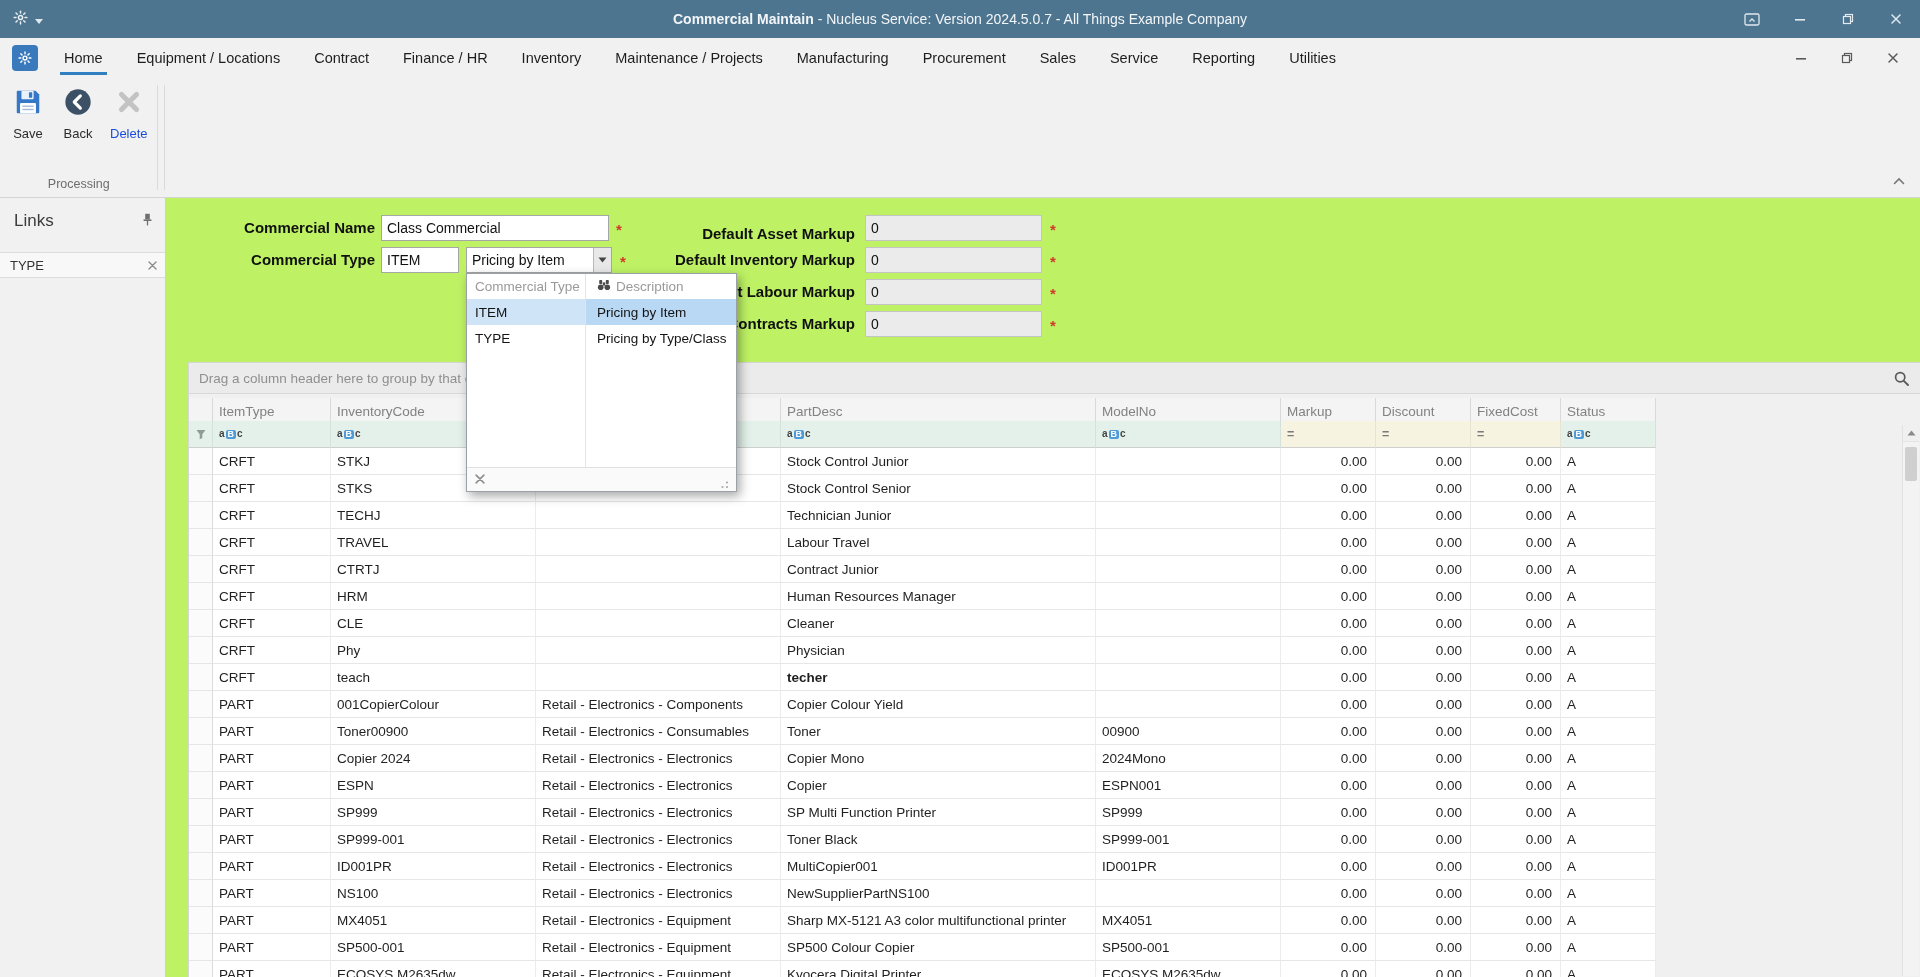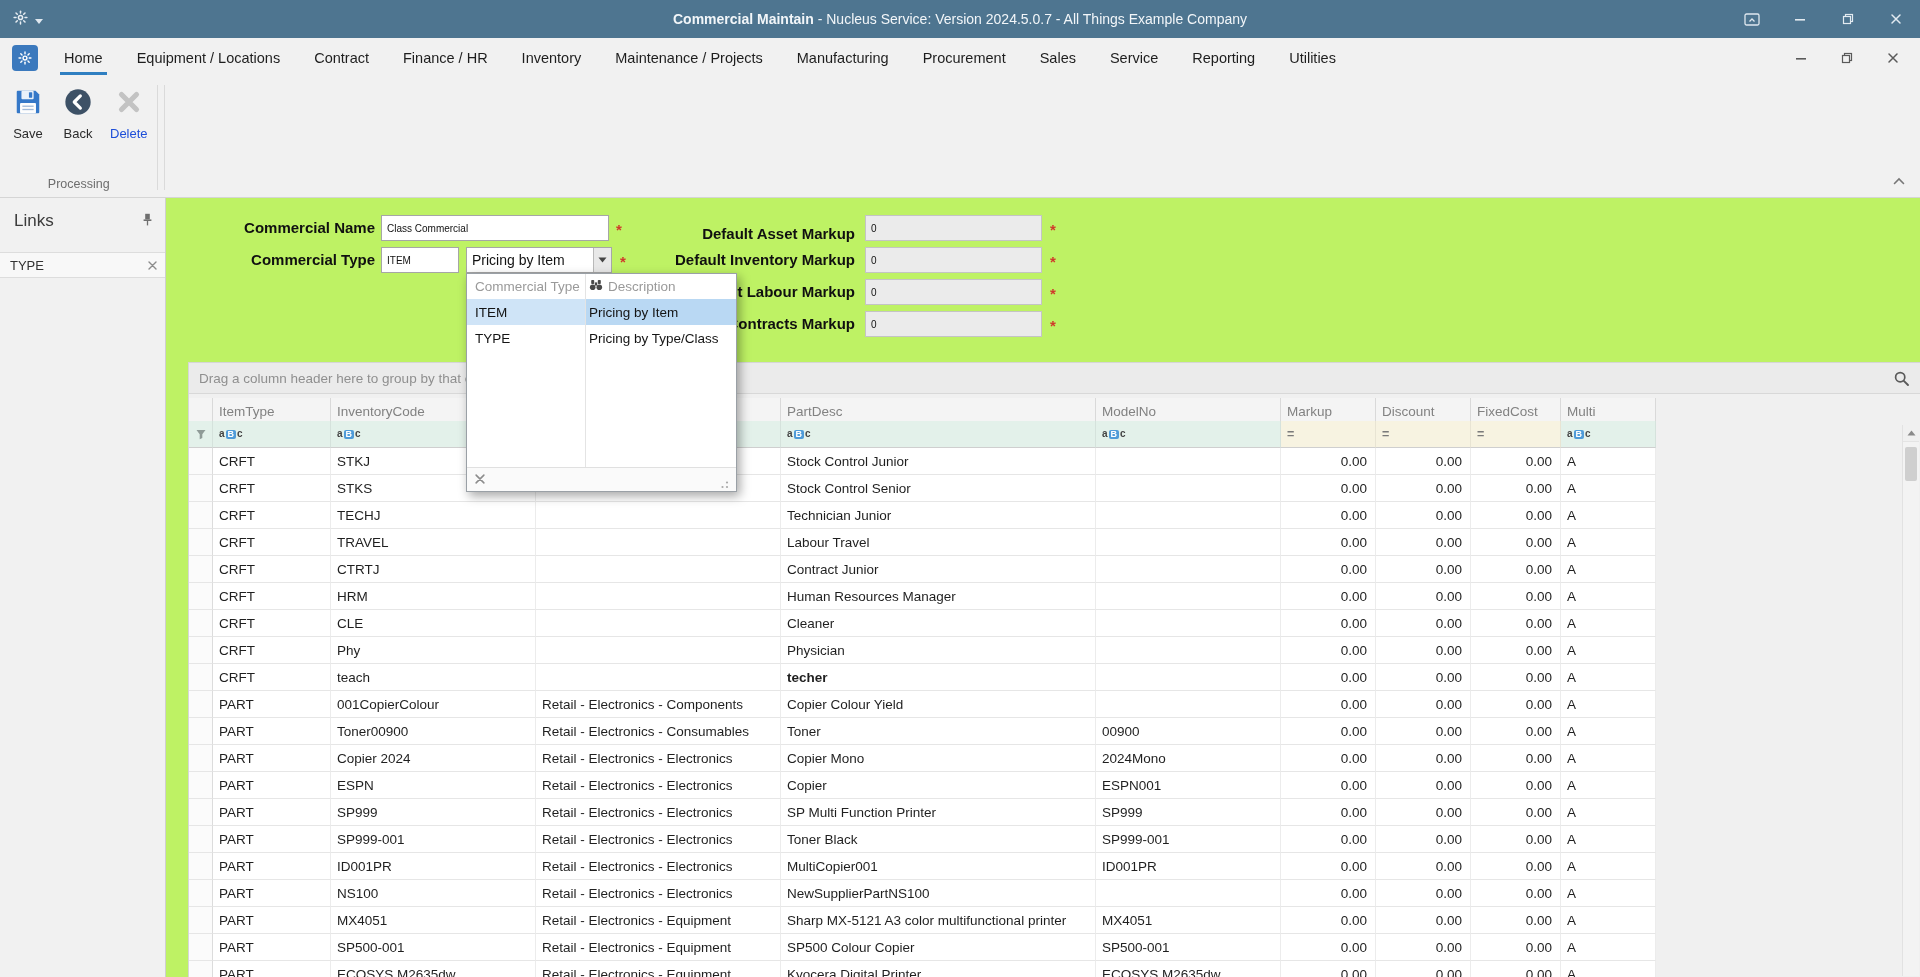--- a/index.html
+++ b/index.html
@@ -38,21 +38,21 @@
   
   .links {position:absolute; left:0; top:198px; width:166px; bottom:0; background:#f1f1f1; border-right:1px solid #cfcfcf;}
   .links-header {display:flex; align-items:center; justify-content:space-between; padding:13px 12px 10px 14px;}
   .links-title {font-size:17px; color:#3c3c3c;}
   .links-item {margin-top:11px; height:26px; background:#f8f8f8; border-top:1px solid #dddddd; border-bottom:1px solid #dddddd; display:flex; align-items:center; justify-content:space-between; padding:0 8px 0 10px; font-size:13px; color:#333;}
 
   
   .main {position:absolute; left:166px; top:198px; right:0; bottom:0; background:#bef264;}
 
   .flabel {position:absolute; height:26px; line-height:26px; font-weight:bold; font-size:15px; color:#101010; text-align:right; white-space:nowrap; overflow:hidden;}
-  .tbox {position:absolute; height:26px; border:1px solid #a6a6a6; background:#fff; font-family:inherit; font-size:10px; padding:0 5px; color:#111;}
+  .tbox {position:absolute; height:26px; border:1px solid #a6a6a6; background:#fff; font-family:inherit; font-size:14px; padding:0 5px; color:#111;}
   .tbox.gray {background:#ebebeb; border-color:#c4c4c4;}
   .req {position:absolute; color:var(--required-red,#d03a2b); font-weight:bold; font-size:15px; height:26px; line-height:29px;}
   .combo {position:absolute; height:26px; border:1px solid #a6a6a6; background:#fff; display:flex;}
   .combo-text {flex:1; padding:0 5px; line-height:24px; font-size:14px; color:#111; overflow:hidden; white-space:nowrap;}
   .combo-btn {width:18px; background:#e8e8e8; border-left:1px solid #b9b9b9; display:flex; align-items:center; justify-content:center;}
 
   
   .grid {position:absolute; left:22px; top:164px; right:0; bottom:0; background:#f0f0f0; border-top:1px solid #d6d6d6; border-left:1px solid #d6d6d6;}
   .group-bar {position:absolute; left:0; top:0; right:0; height:31px; background:#ebebeb; border-bottom:1px solid #d8d8d8; display:flex; align-items:center; padding:0 10px; color:#8f8f8f; font-size:13.5px; overflow:hidden;}
   .group-bar .gtext {white-space:nowrap;}
@@ -75,21 +75,21 @@
   .vscroll {position:absolute; right:1px; top:62px; bottom:1px; width:17px; background:#f3f3f3; border-left:1px solid #e2e2e2;}
   .vs-up {height:17px; display:flex; align-items:center; justify-content:center; background:#f0f0f0; border-bottom:1px solid #e4e4e4;}
   .vs-thumb {position:absolute; left:2px; right:2px; top:22px; height:34px; background:#cfcfcf; border-radius:2px;}
 
   
   .popup {position:absolute; left:300px; top:75px; width:271px; height:219px; background:#fff; border:1px solid #9aa0a6; box-shadow:3px 4px 10px rgba(0,0,0,0.35); z-index:60; font-size:13.5px;}
   .p-grid {position:absolute; left:0; top:0; right:0; bottom:24px;}
   .p-divider {position:absolute; left:118px; top:0; bottom:0; width:1px; background:#e4e4e4;}
   .p-header {display:flex; height:25px; color:#9a9a9a;}
   .p-c1 {width:118px; padding:0 8px; display:flex; align-items:center; overflow:hidden; white-space:nowrap; flex:none;}
-  .p-c2 {flex:1; padding:0 4px; display:flex; align-items:center; gap:5px; overflow:hidden; white-space:nowrap;}
+  .p-c2 {flex:1; padding:0 12px; display:flex; align-items:center; gap:5px; overflow:hidden; white-space:nowrap;}
   .p-row {display:flex; height:26px; color:#141414;}
   .p-row.selected .p-c1 {background:var(--selection-blue-light,#cfe4f7);}
   .p-row.selected .p-c2 {background:var(--selection-blue,#b9d8f3);}
   .p-footer {position:absolute; left:0; right:0; bottom:0; height:24px; background:#fafafa; border-top:1px solid #e0e0e0; display:flex; align-items:center; padding:0 7px 0 8px;}
   .p-grip {margin-left:auto; margin-top:9px;}
 </style>
 </head>
 <body>
 
 <div class="app">
@@ -293,21 +293,21 @@
       <div class="g-header" id="grid-header">
           <div class="g-hcell" style="width: 24px;"></div>
           <div class="g-hcell" style="width: 118px;">ItemType</div>
           <div class="g-hcell" style="width: 205px;">InventoryCode</div>
           <div class="g-hcell" style="width: 245px;"></div>
           <div class="g-hcell" style="width: 315px;">PartDesc</div>
           <div class="g-hcell" style="width: 185px;">ModelNo</div>
           <div class="g-hcell" style="width: 95px;">Markup</div>
           <div class="g-hcell" style="width: 95px;">Discount</div>
           <div class="g-hcell" style="width: 90px;">FixedCost</div>
-          <div class="g-hcell" style="width: 95px;">Multi</div>
+          <div class="g-hcell" style="width: 95px;">Status</div>
         </div>
       <div class="g-filter" id="grid-filter">
           <div class="g-fcell g-ind" style="width: 24px;">
             <svg width="12" height="12" viewBox="0 0 12 12">
               <path d="M1.5 2h9L7.3 6.2V10l-2.6 1.2V6.2z" fill="#8f9b97"></path>
             </svg>
           </div>
           <div class="g-fcell txt" style="width: 118px;">
             <span class="abc-ico">
               <span>a</span>

